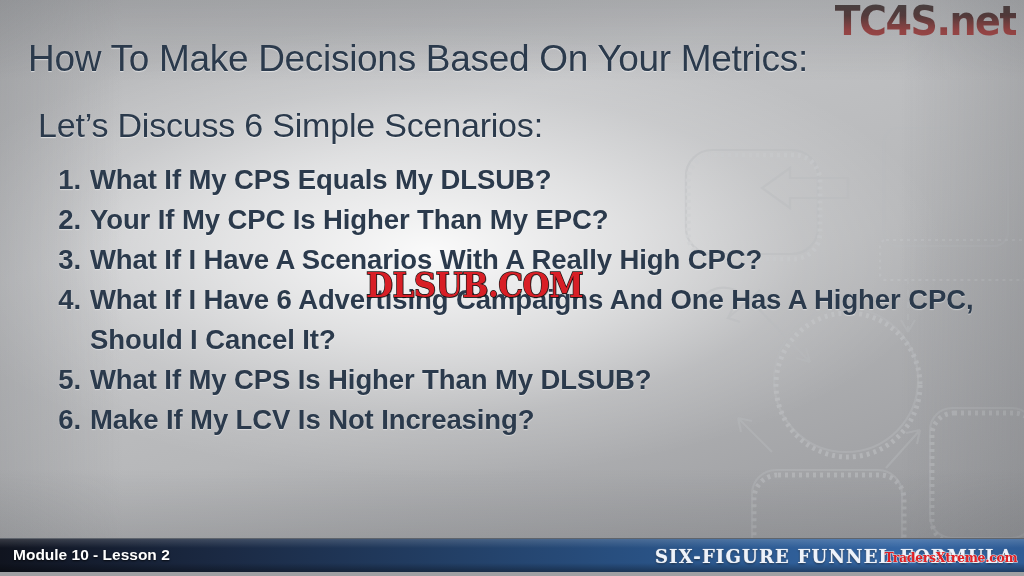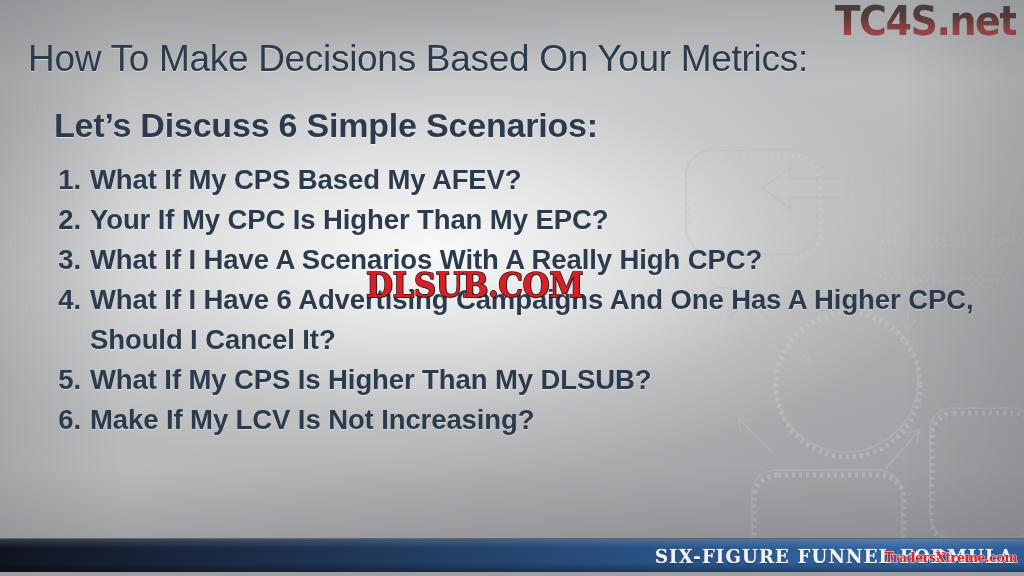--- a/index.html
+++ b/index.html
@@ -49,26 +49,25 @@
     color:#2b3a4c;
     text-shadow:0 1px 1px rgba(255,255,255,0.55);
     white-space:nowrap;
   }
 
   
   .subtitle {
     position:absolute;
     left:38px; top:106px;
     font-size:34px;
-    font-weight:bold;
+    font-weight:normal;
     letter-spacing:-0.2px;
     color:#2b3a4c;
     text-shadow:0 1px 1px rgba(255,255,255,0.55);
     white-space:nowrap;
-    margin-left:16px;
   }
 
   
   .list {
     position:absolute;
     left:56px; top:160px;
     width:930px;
   }
   .list-item {
     display:flex;
@@ -214,21 +213,21 @@
   <div class="wm-tc4s">TC4S.net</div>
 
   <h1 class="title">How To Make Decisions Based On Your Metrics:</h1>
 
   <h2 class="subtitle">Let’s Discuss 6 Simple Scenarios:</h2>
 
   <ol class="list">
 
     <li class="list-item">
       <span class="list-num">1.</span>
-      <span class="list-text">What If My CPS Based My AFEV?</span>
+      <span class="list-text">What If My CPS Equals My DLSUB?</span>
     </li>
 
     <li class="list-item">
       <span class="list-num">2.</span>
       <span class="list-text">Your If My CPC Is Higher Than My EPC?</span>
     </li>
 
     <li class="list-item">
       <span class="list-num">3.</span>
       <span class="list-text">What If I Have A Scenarios With A Really High CPC?</span>
@@ -247,17 +246,18 @@
     <li class="list-item">
       <span class="list-num">6.</span>
       <span class="list-text">Make If My LCV Is Not Increasing?</span>
     </li>
 
   </ol>
 
   <div class="wm-dlsub">DLSUB.COM</div>
 
   <div class="footer">
+    <div class="footer-left">Module 10 - Lesson 2</div>
     <div class="footer-brand">SIX-FIGURE FUNNEL FORMULA</div>
     <div class="wm-traders">TradersXtreme.com</div>
   </div>
 
 </div>
 
 </body></html>

